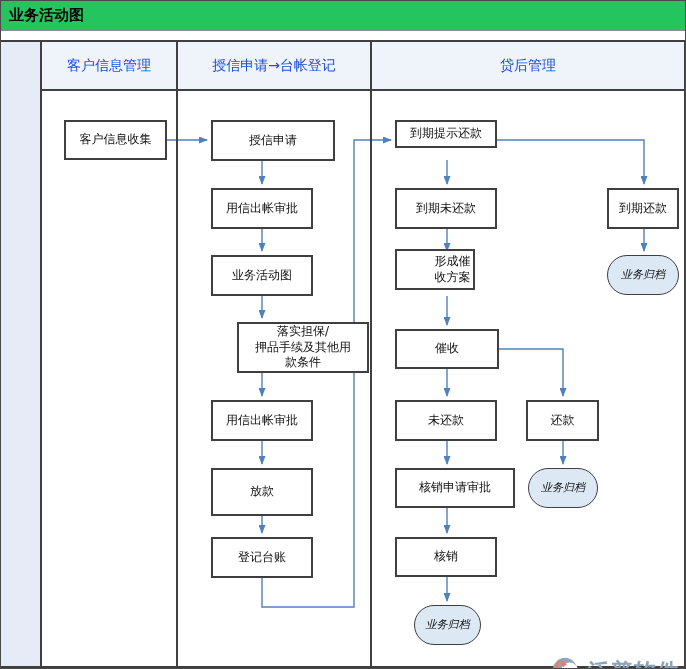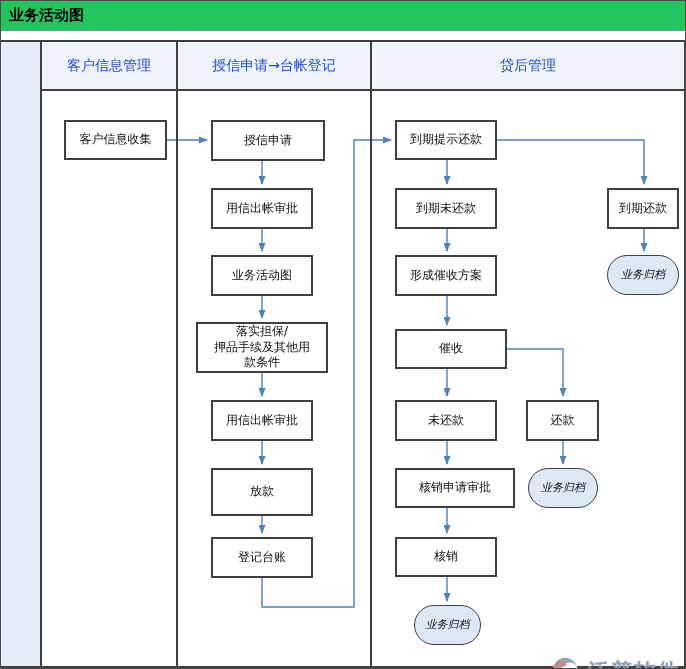--- a/index.html
+++ b/index.html
@@ -30,21 +30,21 @@
   .hc-3 { left:371px; width:312px; }
   .header-bottom { position:absolute; left:39px; top:88px; width:647px; height:2px; background:#3f3f3f; z-index:4; }
   .connector-layer { position:absolute; left:0; top:0; width:686px; height:669px; z-index:2; pointer-events:none; }
   .connector-layer polyline { stroke:var(--connector-color,#4f81bd); stroke-width:1.4; fill:none; }
   .node {
     position:absolute; box-sizing:border-box; z-index:3;
     display:flex; align-items:center; justify-content:center; text-align:center;
     background:#fff; border:2px solid var(--node-border,#3f3f3f);
     font-size:12px; line-height:1.3; color:#101010; white-space:pre-line;
   }
-  .node.small { font-size:12px; }
+  .node.small { font-size:12px;margin-left:41px; }
   .node.terminator {
     background:var(--terminator-fill,#dde8f5); border-width:1.5px;
     border-radius:20px; font-size:11px;font-style:italic;
   }
   .watermark { position:absolute; left:550px; top:611px; z-index:6; width:132px; }
   .wm-top { display:flex; align-items:flex-end; gap:9px;margin-top:44px; }
   .wm-brand { font-size:22px; font-weight:bold; letter-spacing:1px; color:var(--brand-color,#8fa3b8); line-height:1.1; white-space:nowrap; }
   .wm-url { font-size:12px; font-weight:bold; color:var(--url-color,#ef9e9e); text-align:center; margin-top:-2px; letter-spacing:0.5px; }
 </style>
 </head>
@@ -98,35 +98,35 @@
       <polyline points="446,368 446,395" marker-end="url(#arrow)"></polyline>
       <polyline points="496,348 562,348 562,395" marker-end="url(#arrow)"></polyline>
       <polyline points="562,440 562,463" marker-end="url(#arrow)"></polyline>
       <polyline points="446,440 446,463" marker-end="url(#arrow)"></polyline>
       <polyline points="446,507 446,532" marker-end="url(#arrow)"></polyline>
       <polyline points="446,576 446,600" marker-end="url(#arrow)"></polyline>
     </svg>
 
   <div>
       <div class="node process" style="left: 63px; top: 119px; width: 103px; height: 40px;">客户信息收集</div>
-      <div class="node process" style="left: 210px; top: 119px; width: 114px; height: 41px;">授信申请</div>
+      <div class="node process" style="left: 210px; top: 119px; width: 124px; height: 41px;">授信申请</div>
       <div class="node process" style="left: 210px; top: 187px; width: 102px; height: 41px;">用信出帐审批</div>
       <div class="node process" style="left: 210px; top: 254px; width: 102px; height: 41px;">业务活动图</div>
       <div class="node process small" style="left: 195px; top: 321px; width: 132px; height: 51px;">落实担保/
 押品手续及其他用
 款条件</div>
       <div class="node process" style="left: 210px; top: 399px; width: 102px; height: 41px;">用信出帐审批</div>
       <div class="node process" style="left: 210px; top: 467px; width: 102px; height: 48px;">放款</div>
       <div class="node process" style="left: 210px; top: 536px; width: 102px; height: 41px;">登记台账</div>
-      <div class="node process" style="left: 394px; top: 119px; width: 102px; height: 40px;">到期提示还款</div>
+      <div class="node process" style="left: 394px; top: 119px; width: 102px; height: 28px;">到期提示还款</div>
       <div class="node process" style="left: 394px; top: 187px; width: 102px; height: 41px;">到期未还款</div>
       <div class="node process" style="left: 606px; top: 187px; width: 72px; height: 41px;">到期还款</div>
       <div class="node terminator" style="left: 606px; top: 254px; width: 72px; height: 40px;">业务归档</div>
-      <div class="node process" style="left: 394px; top: 254px; width: 102px; height: 41px;">形成催收方案</div>
-      <div class="node process" style="left: 394px; top: 328px; width: 112px; height: 40px;">催收</div>
+      <div class="node process" style="left: 394px; top: 248px; width: 80px; height: 41px; padding-left: 35px;">形成催收方案</div>
+      <div class="node process" style="left: 394px; top: 328px; width: 104px; height: 40px;">催收</div>
       <div class="node process" style="left: 394px; top: 399px; width: 102px; height: 41px;">未还款</div>
       <div class="node process" style="left: 525px; top: 399px; width: 73px; height: 41px;">还款</div>
       <div class="node terminator" style="left: 527px; top: 467px; width: 70px; height: 40px;">业务归档</div>
       <div class="node process" style="left: 394px; top: 467px; width: 120px; height: 40px;">核销申请审批</div>
       <div class="node process" style="left: 394px; top: 536px; width: 102px; height: 40px;">核销</div>
       <div class="node terminator" style="left: 413px; top: 604px; width: 67px; height: 40px;">业务归档</div>
     </div>
 
   <div class="watermark">
     <div class="wm-top">

